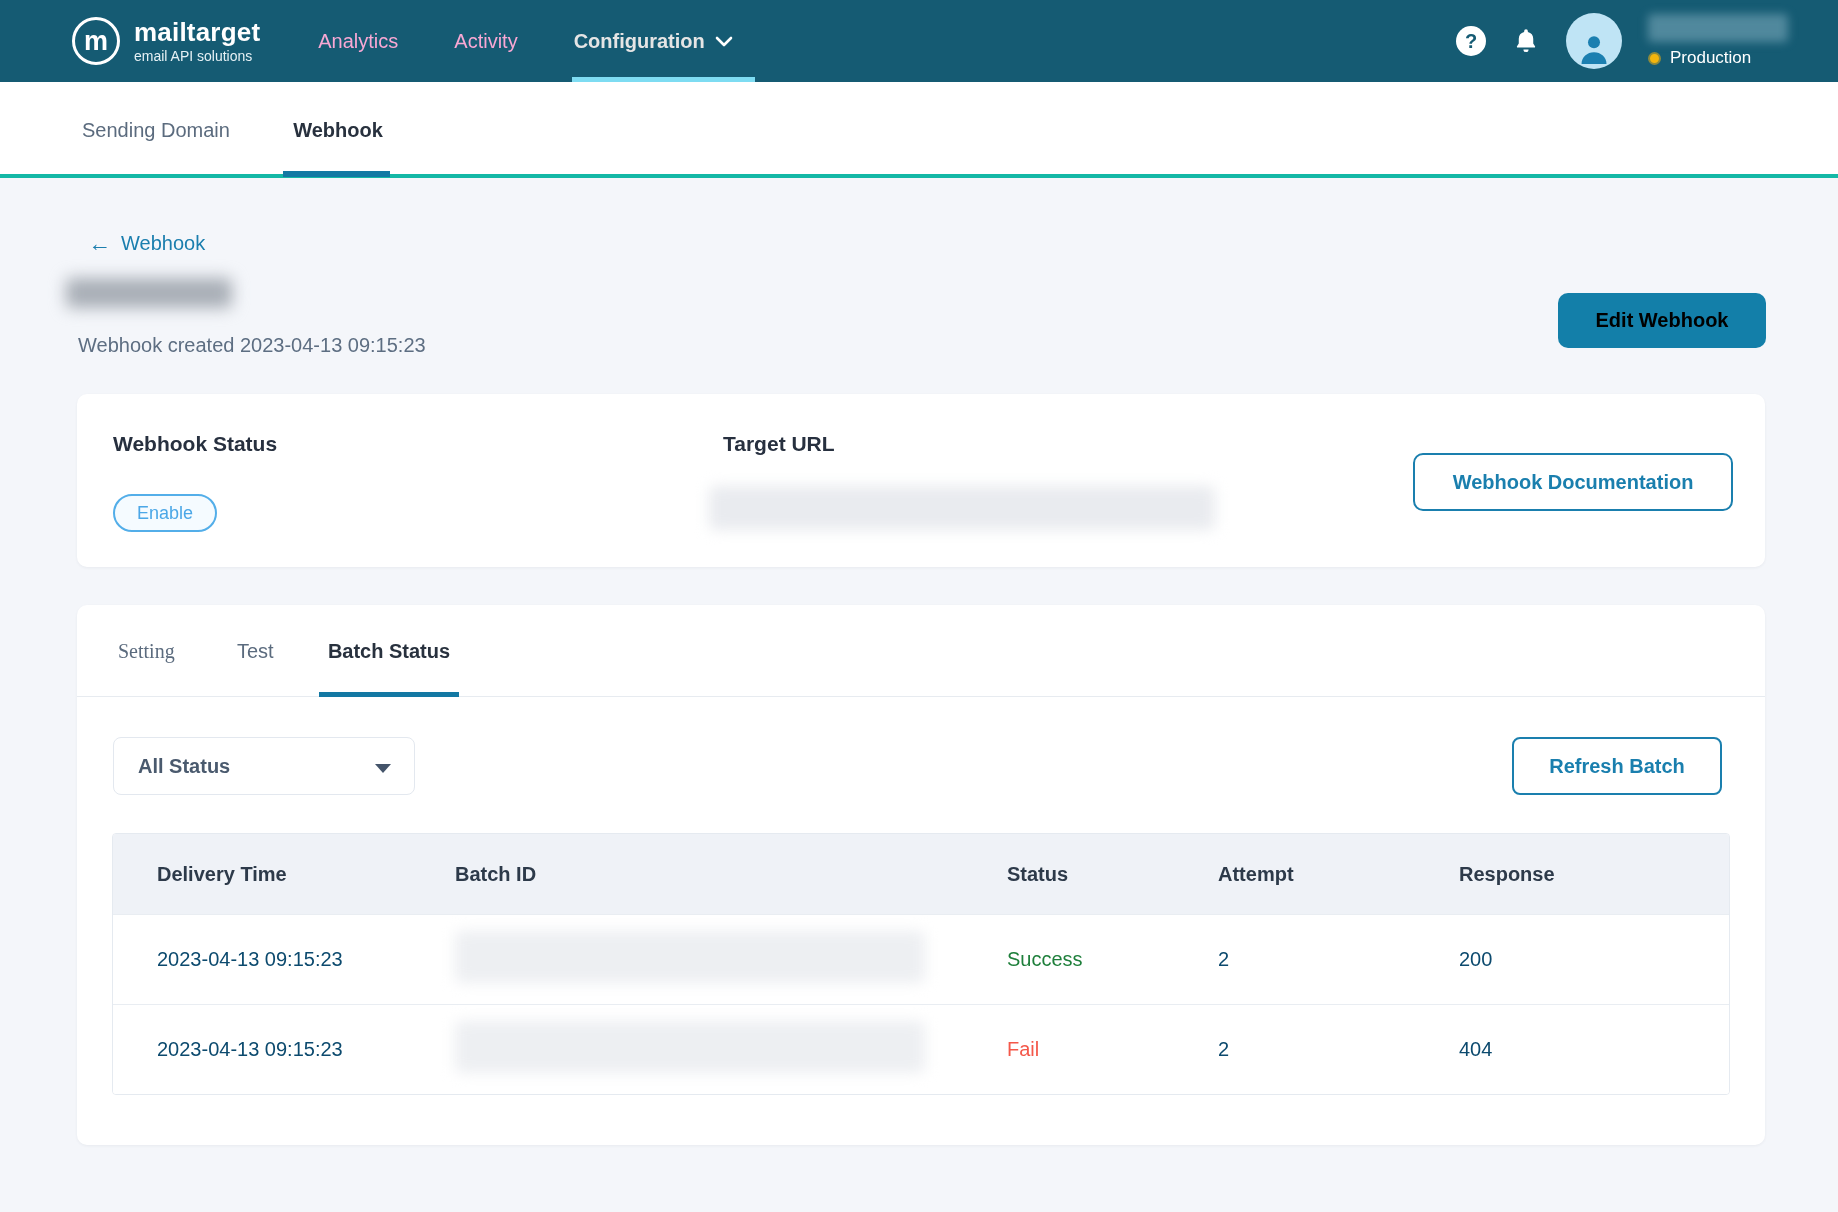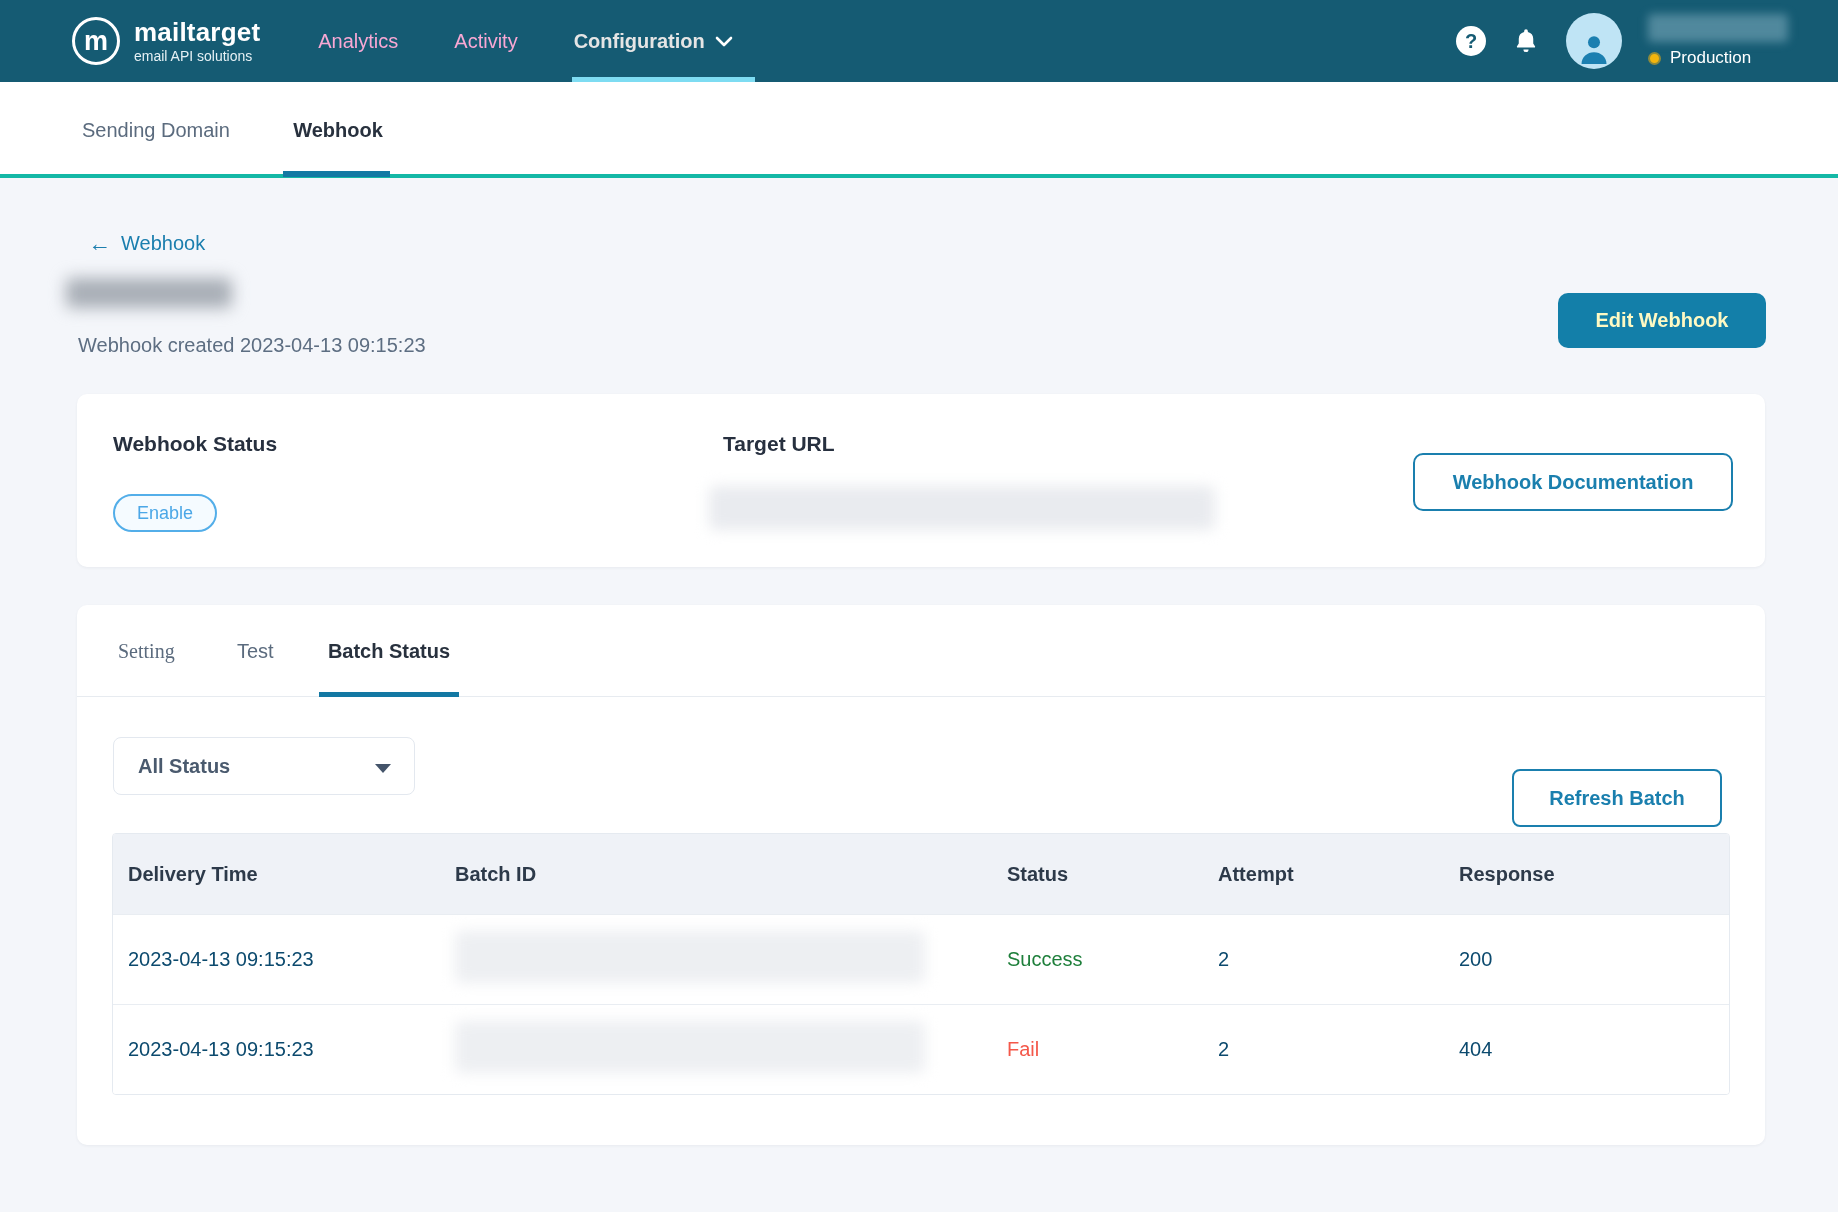--- a/index.html
+++ b/index.html
@@ -72,21 +72,21 @@
     display:flex; align-items:center; gap:10px; cursor:pointer;
   }
   .back-arrow { font-size:23px; line-height:1; }
   .title-blur {
     position:absolute; left:66px; top:278px; width:166px; height:30px;
     background:#A8AEB6; border-radius:5px; filter:blur(8px);
   }
   .created-text { position:absolute; left:78px; top:334px; font-size:20px; color:#5D6E82; }
   .edit-btn {
     position:absolute; left:1558px; top:293px; width:208px; height:55px;
-    background:#137FA9; border-radius:10px; color:#fef9c3; font-size:20px; font-weight:600;
+    background:#137FA9; border-radius:10px; color:#000000; font-size:20px; font-weight:600;
     display:flex; align-items:center; justify-content:center; cursor:pointer; border:none;
   }
   
   .card { background:#fff; border-radius:10px; box-shadow:0 1px 3px rgba(30,45,60,0.06); position:absolute; }
   .status-card { left:77px; top:394px; width:1688px; height:173px; }
   .card-heading { font-size:21px; font-weight:700; color:#27303F; }
   .ws-label { position:absolute; left:36px; top:38px; }
   .enable-badge {
     position:absolute; left:36px; top:100px; width:104px; height:38px;
     border:2px solid #53AEE9; border-radius:20px; background:#F5FBFF;
@@ -119,32 +119,32 @@
   .filter-value { margin-left:24px; font-size:20px; font-weight:600; color:#4A5A6E; }
   .select-caret {
     position:absolute; right:23px; top:26px; width:0; height:0;
     border-left:8px solid transparent; border-right:8px solid transparent;
     border-top:9px solid #44546A;
   }
   .refresh-btn {
     position:absolute; left:1435px; top:132px; width:210px; height:58px;
     border:2px solid #1A7FAE; border-radius:8px; background:#fff;
     color:#1A7FAE; font-size:20px; font-weight:600;
-    display:flex; align-items:center; justify-content:center; cursor:pointer;margin-top:32px;
+    display:flex; align-items:center; justify-content:center; cursor:pointer;
   }
   .batch-table {
     position:absolute; left:35px; top:228px; width:1618px;
     border:1px solid #E5EAF0; border-radius:4px; overflow:hidden;
   }
   .t-row { display:grid; grid-template-columns:342px 552px 211px 241px 1fr; align-items:center; }
   .t-head { height:80px; background:#EFF2F7; }
   .t-head .t-cell { font-size:20px; font-weight:600; color:#2D3A4A; }
   .t-body-row { height:90px; background:#fff; border-top:1px solid #E9EDF2; }
   .t-cell { font-size:20px; color:#0c4a6e; }
-  .t-cell.first { padding-left:15px; }
+  .t-cell.first { padding-left:44px; }
   .batch-blur { width:470px; height:52px; background:#EDEFF2; border-radius:6px; filter:blur(7px); }
   .status-success { color:#1E7F3B; }
   .status-fail { color:#F4584A; }
 </style>
 </head>
 <body>
 
 <div class="navbar">
   <div class="brand">
     <div class="logo-circle">m</div>

